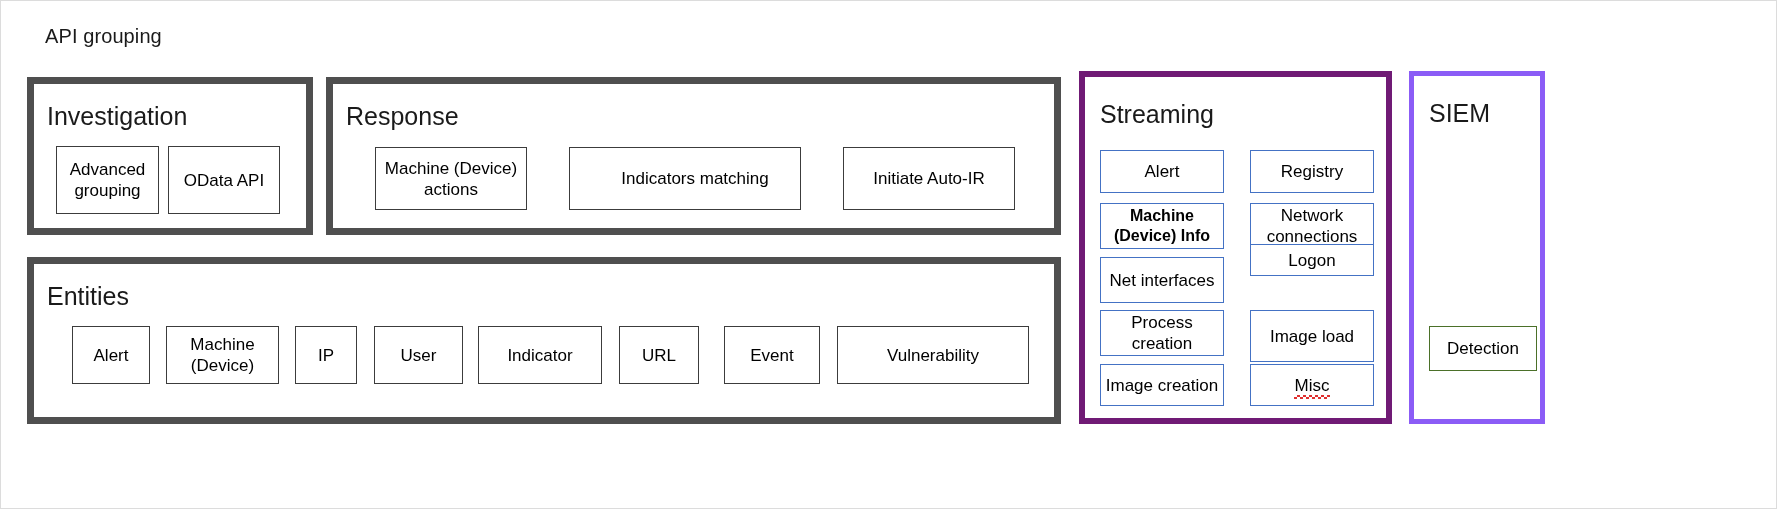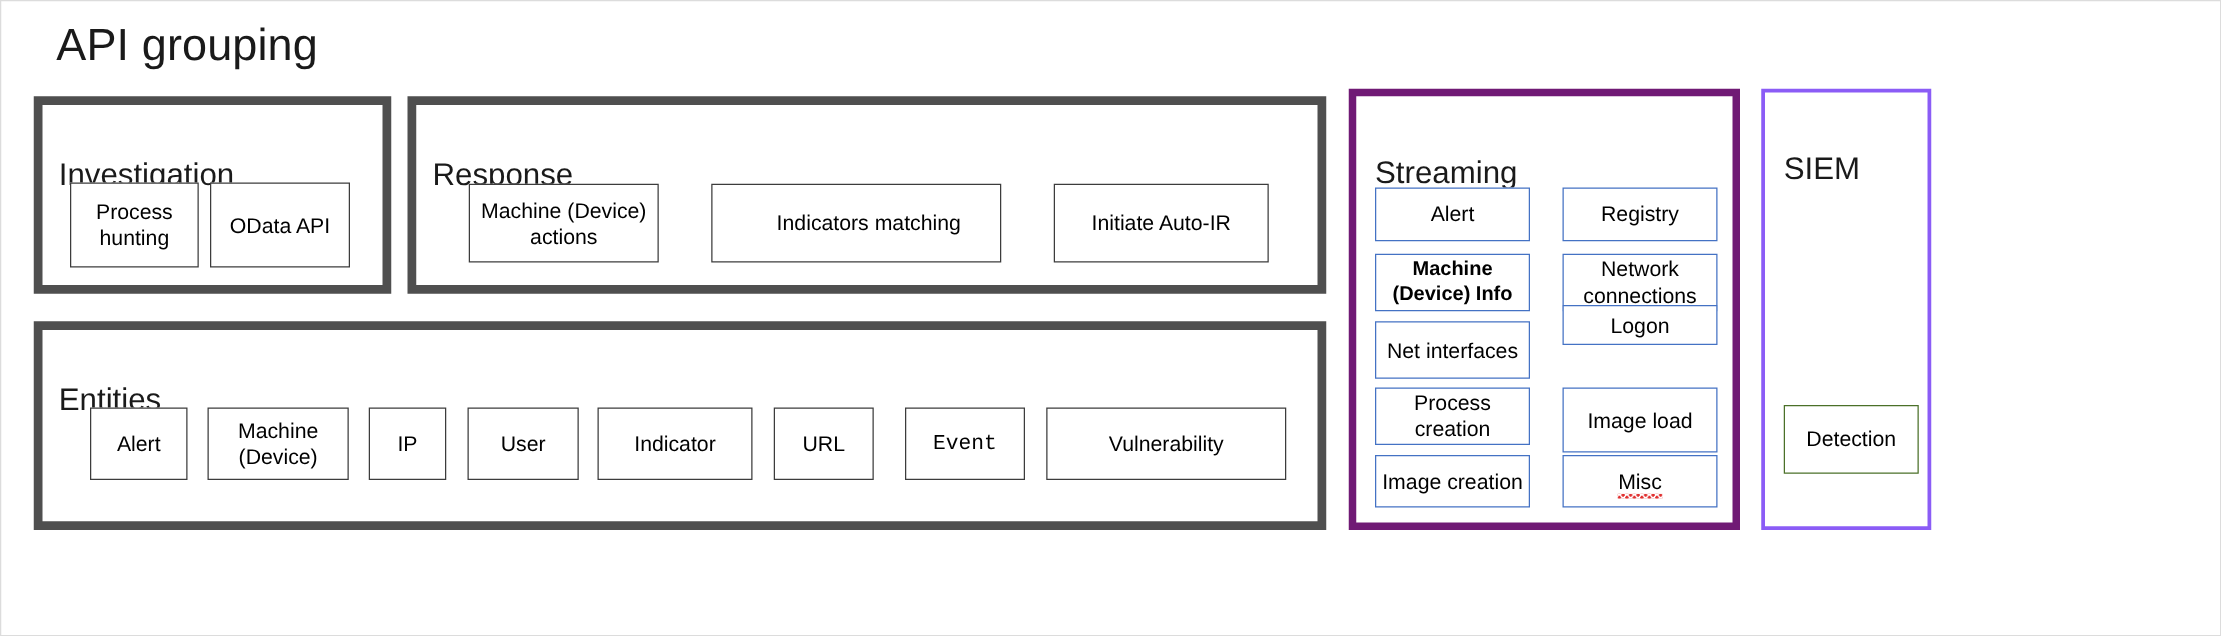--- a/index.html
+++ b/index.html
@@ -19,44 +19,43 @@
     border: 1px solid #dcdcdc;
     box-sizing: border-box;
     overflow: hidden;
   }
 
   
   .page-title {
     position: absolute;
     left: 44px;
     top: 14px;
-    font-size: 36px;
+    font-size: 20px;
     line-height: 42px;
     color: #1a1a1a;
     letter-spacing: 0.1px;
     white-space: nowrap;
   }
 
   
   .panel {
     position: absolute;
     background: #ffffff;
     box-sizing: border-box;
   }
   .panel.gray   { border: 7px solid #4f4f4f; }
   .panel.blue   { border: 6px solid #701a75; }
-  .panel.green  { border: 3px solid #8b5cf6; }
+  .panel.green  { border: 5px solid #8b5cf6; }
 
   .panel-title {
     position: absolute;
     font-size: 25px;
     line-height: 30px;
     color: #1a1a1a;
     white-space: nowrap;
-    margin-top: 24px;
   }
 
   
   .box {
     position: absolute;
     box-sizing: border-box;
     background: #ffffff;
     display: flex;
     align-items: center;
     justify-content: center;
@@ -94,21 +93,21 @@
 </head>
 <body>
 
 <div id="canvas">
 
   <div class="page-title">API grouping</div>
 
   <div class="panel gray" style="left:26px; top:76px; width:286px; height:158px;">
     <div class="panel-title" style="left:13px; top:17px;">Investigation</div>
     <div class="box thin-dark" style="left:22px; top:62px; width:103px; height:68px;">
-      <span class="lbl">Process hunting</span>
+      <span class="lbl">Advanced grouping</span>
     </div>
     <div class="box thin-dark" style="left:134px; top:62px; width:112px; height:68px;">
       <span class="lbl">OData API</span>
     </div>
   </div>
 
   <div class="panel gray" style="left:325px; top:76px; width:735px; height:158px;">
     <div class="panel-title" style="left:13px; top:17px;">Response</div>
     <div class="box thin-dark" style="left:42px; top:63px; width:152px; height:63px;">
       <span class="lbl">Machine (Device) actions</span>
@@ -135,21 +134,21 @@
     </div>
     <div class="box thin-dark" style="left:340px; top:62px; width:89px; height:58px;">
       <span class="lbl">User</span>
     </div>
     <div class="box thin-dark" style="left:444px; top:62px; width:124px; height:58px;">
       <span class="lbl">Indicator</span>
     </div>
     <div class="box thin-dark" style="left:585px; top:62px; width:80px; height:58px;">
       <span class="lbl">URL</span>
     </div>
-    <div class="box thin-dark" style="left:690px; top:62px; width:96px; height:58px;font-family:Liberation Mono, monospace;">
+    <div class="box thin-dark" style="left:690px; top:62px; width:96px; height:58px;">
       <span class="lbl">Event</span>
     </div>
     <div class="box thin-dark" style="left:803px; top:62px; width:192px; height:58px;">
       <span class="lbl">Vulnerability</span>
     </div>
   </div>
 
   <div class="panel blue" style="left:1078px; top:70px; width:313px; height:353px;">
     <div class="panel-title" style="left:15px; top:22px;">Streaming</div>
 
@@ -181,18 +180,18 @@
     <div class="box thin-blue" style="left:165px; top:233px; width:124px; height:52px;justify-content:center;">
       <span class="lbl">Image load</span>
     </div>
     <div class="box thin-blue" style="left:165px; top:287px; width:124px; height:42px;">
       <span class="lbl spell">Misc</span>
     </div>
   </div>
 
   <div class="panel green" style="left:1408px; top:70px; width:136px; height:353px;">
     <div class="panel-title" style="left:15px; top:22px;">SIEM</div>
-    <div class="box thin-green" style="left:15px; top:250px; width:108px; height:55px;">
+    <div class="box thin-green" style="left:15px; top:250px; width:108px; height:45px;">
       <span class="lbl">Detection</span>
     </div>
   </div>
 
 </div>
 
 </body></html>

